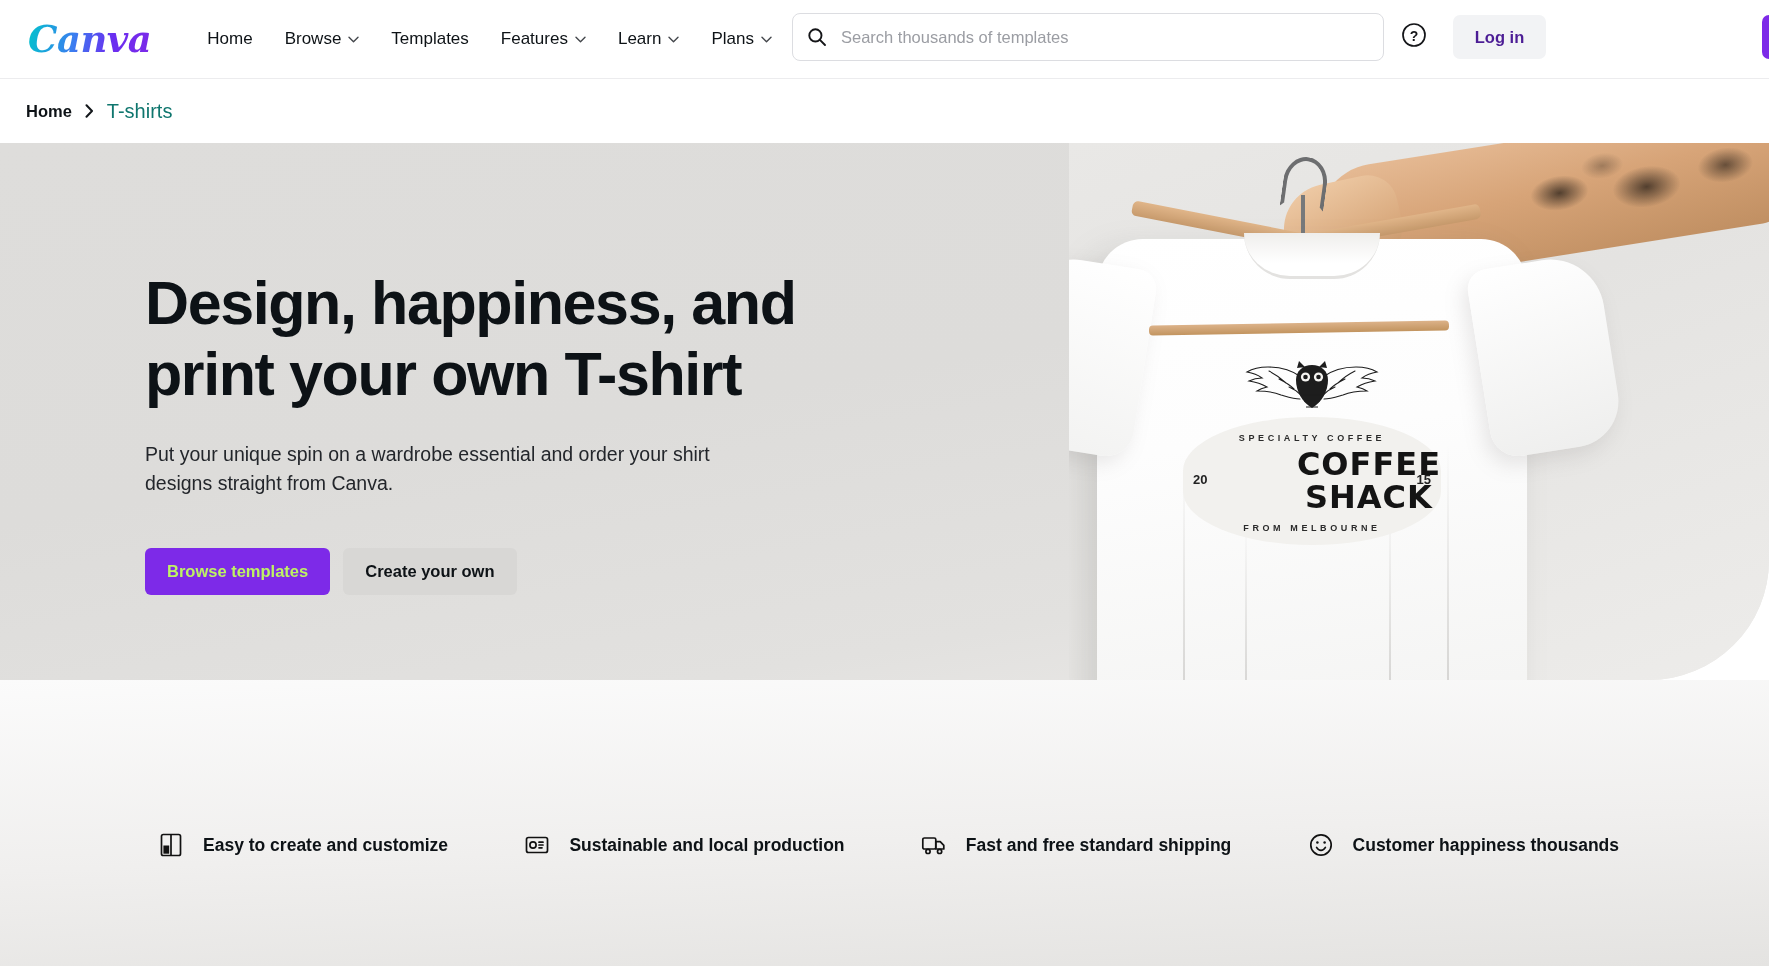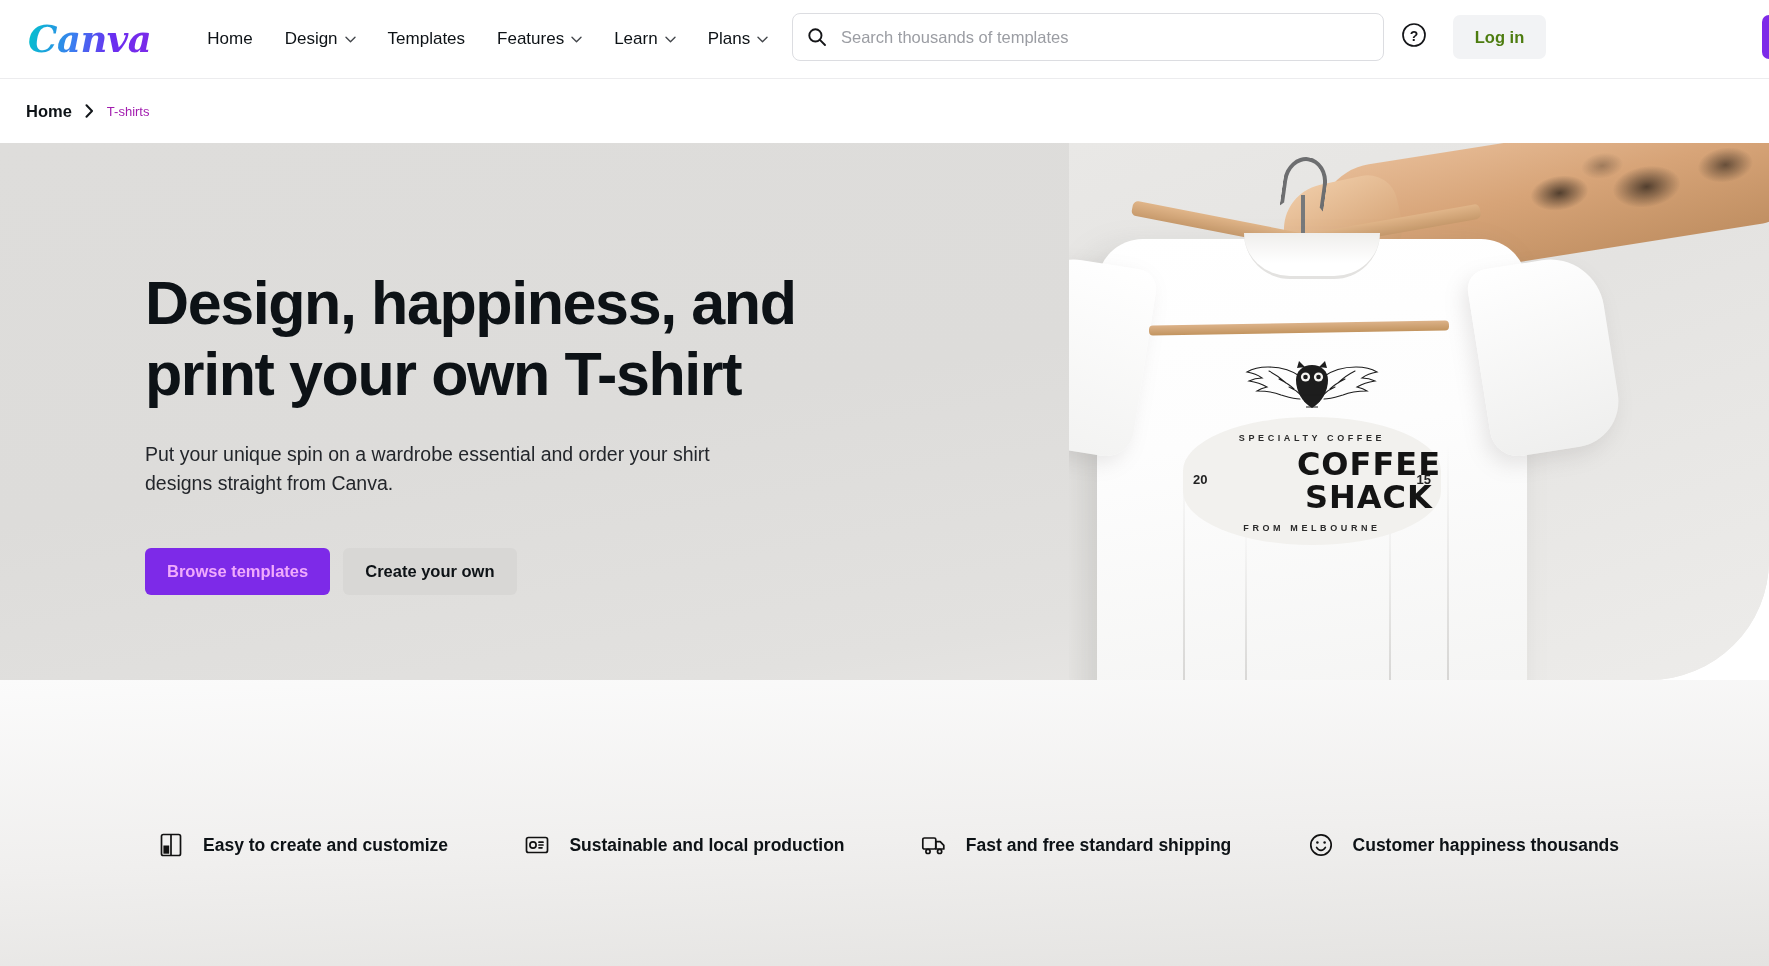--- a/index.html
+++ b/index.html
@@ -70,21 +70,21 @@
   .help-icon {
     position: absolute; left: 1400px; top: 21px;
     width: 28px; height: 28px; cursor: pointer;
   }
   .loginbtn {
     position: absolute; left: 1453px; top: 15px;
     width: 93px; height: 44px;
     background: #f2f3f5;
     border: 0; border-radius: 7px;
     font-family: "Liberation Sans", sans-serif;
-    font-size: 16.5px; font-weight: 700; color: #4d7c0f;
+    font-size: 16.5px; font-weight: 700; color: #4c1d95;
     cursor: pointer;
   }
   .signupbtn {
     position: absolute; left: 1762px; top: 15px;
     width: 120px; height: 44px;
     background: #7d2ae8;
     border: 0; border-radius: 7px;
     font-family: "Liberation Sans", sans-serif;
     font-size: 16.5px; font-weight: 700; color: #fff;
     cursor: pointer; text-align: left; padding-left: 14px;
@@ -98,21 +98,21 @@
     display: flex; align-items: center;
     padding-left: 26px;
     background: #fff;
     z-index: 30;
   }
   .crumb-home {
     font-size: 16.5px; font-weight: 700; color: #0d1216;
     cursor: pointer; text-decoration: none;
   }
   .crumb-sep { margin: 0 13px; width: 9px; height: 14px; display: block; }
-  .crumb-current { font-size: 13px; color: #a21caf; }
+  .crumb-current { font-size: 20px; color: #0f766e; }
 
   
   .hero {
     position: absolute; top: 143px; left: 0;
     width: 1769px; height: 537px;
     background: linear-gradient(170deg,#dedddb 0%, #dddcda 45%, #e2e1df 78%, #eceae8 100%);
     border-bottom-right-radius: 120px;
     overflow: hidden;
     z-index: 10;
   }
@@ -122,21 +122,21 @@
     color: #0d1216; letter-spacing: -1.4px;
   }
   .hero-sub {
     margin-top: 30px;
     font-size: 19.5px; line-height: 1.5; color: #23262b;
     max-width: 600px;
   }
   .hero-ctas { margin-top: 50px; display: flex; gap: 13px; }
   .btn-primary {
     height: 47px; padding: 12px 22px;
-    background: #7d2ae8; color: #f0abfc;
+    background: #7d2ae8; color: #bef264;
     border: 0; border-radius: 6px;
     font-family: "Liberation Sans", sans-serif;
     font-size: 16.5px; font-weight: 700;
     cursor: pointer;
   }
   .btn-secondary {
     height: 47px; padding: 0 22px;
     background: #d8d7d5; color: #0d1216;
     border: 0; border-radius: 6px;
     font-family: "Liberation Sans", sans-serif;
@@ -296,21 +296,21 @@
 <div class="page">
 
   <div class="topnav">
     <div class="logo">Canva</div>
 
     <div class="navlinks">
       <div class="navitem">
         <span>Home</span>
       </div>
       <div class="navitem">
-        <span>Design</span>
+        <span>Browse</span>
         <span class="chev">
           <svg width="11" height="7" viewBox="0 0 11 7">
               <path d="M1 1.3 5.5 5.7 10 1.3" fill="none" stroke="#43464b" stroke-width="1.4" stroke-linecap="round" stroke-linejoin="round"></path>
             </svg>
         </span>
       </div>
       <div class="navitem">
         <span>Templates</span>
       </div>
       <div class="navitem">

